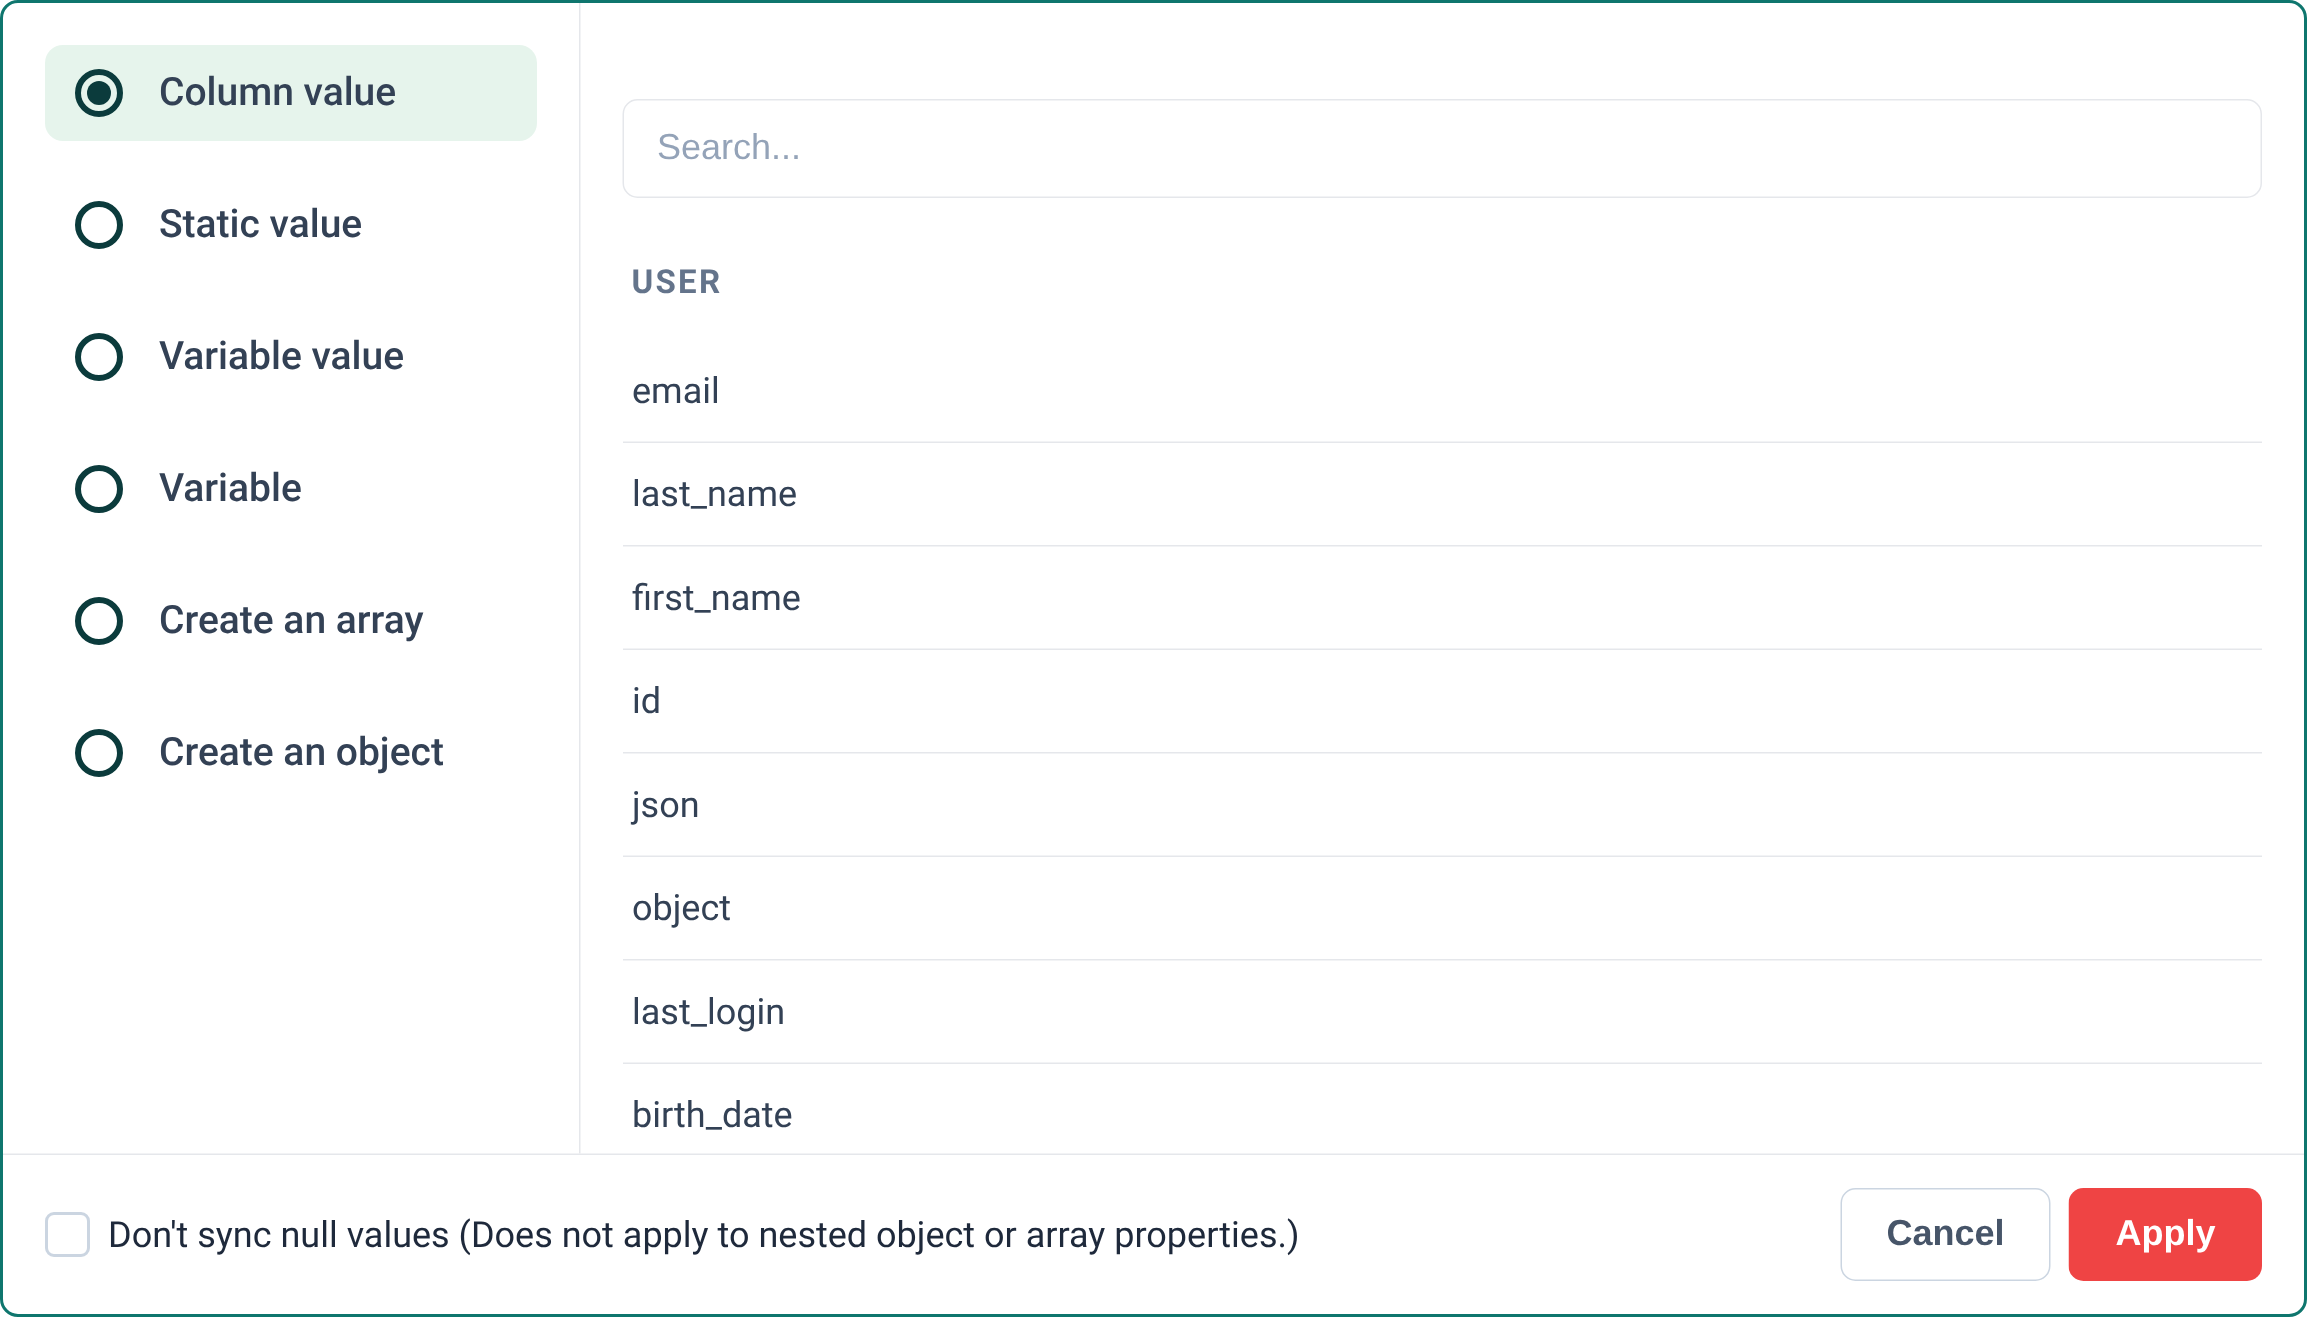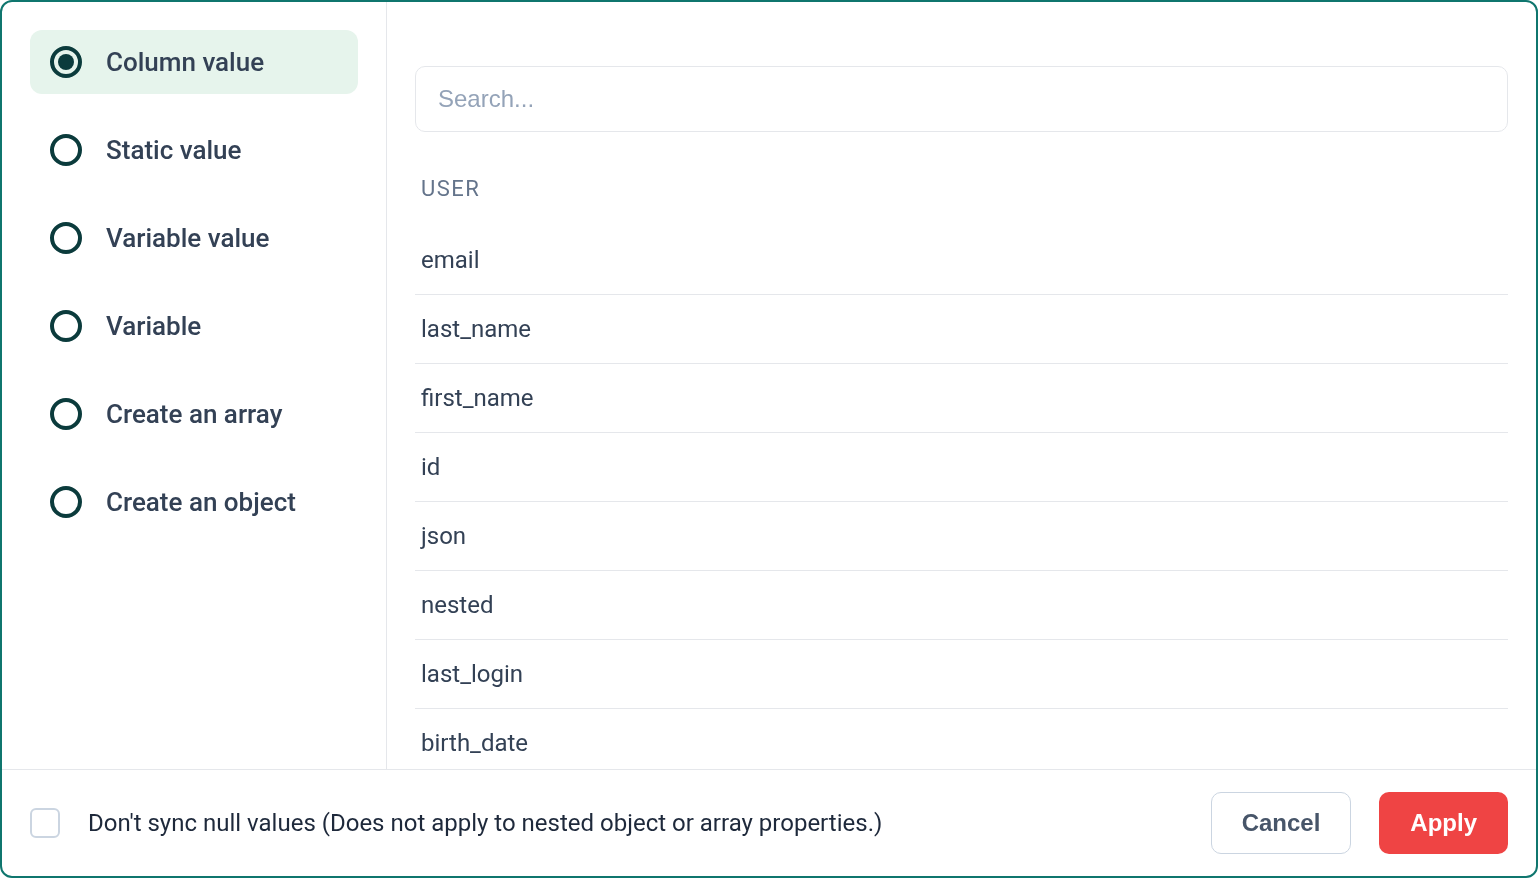--- a/index.html
+++ b/index.html
@@ -81,41 +81,41 @@
     color: #334155;
     outline: none;
   }
   .search-input::placeholder { color: #94a3b8; }
   .group-label {
     margin-top: 44px;
     margin-bottom: 24px;
     font-size: 22px;
     letter-spacing: 1.5px;
     color: #64748b;
-    font-weight: 400;
+    font-weight: 700;
     padding-left: 6px;
   }
   .col-list {
     flex: 1;
     overflow-y: auto;
   }
   .col-item {
     padding: 20px 6px;
     font-size: 24px;
     color: #334155;
     border-bottom: 1px solid #e5e7eb;
     cursor: pointer;
   }
   .col-item:first-child { border-top: 1px solid transparent; }
   .footer {
     border-top: 1px solid #e5e7eb;
     padding: 22px 28px;
     display: flex;
     align-items: center;
-    gap: 28px;
+    gap: 12px;
   }
   .checkbox {
     width: 30px;
     height: 30px;
     border: 2px solid #cbd5e1;
     border-radius: 6px;
     flex-shrink: 0;
     cursor: pointer;
   }
   .footer-label {
@@ -179,21 +179,21 @@
 
     <div class="content">
       <input class="search-input" type="text" placeholder="Search..." style="">
       <div class="group-label">USER</div>
       <div class="col-list">
         <div class="col-item">email</div>
         <div class="col-item">last_name</div>
         <div class="col-item">first_name</div>
         <div class="col-item">id</div>
         <div class="col-item">json</div>
-        <div class="col-item">nested</div>
+        <div class="col-item">object</div>
         <div class="col-item">last_login</div>
         <div class="col-item">birth_date</div>
       </div>
     </div>
 
   </div>
 
   <div class="footer">
     <div class="checkbox"></div>
     <div class="footer-label">Don't sync null values (Does not apply to nested object or array properties.)</div>

